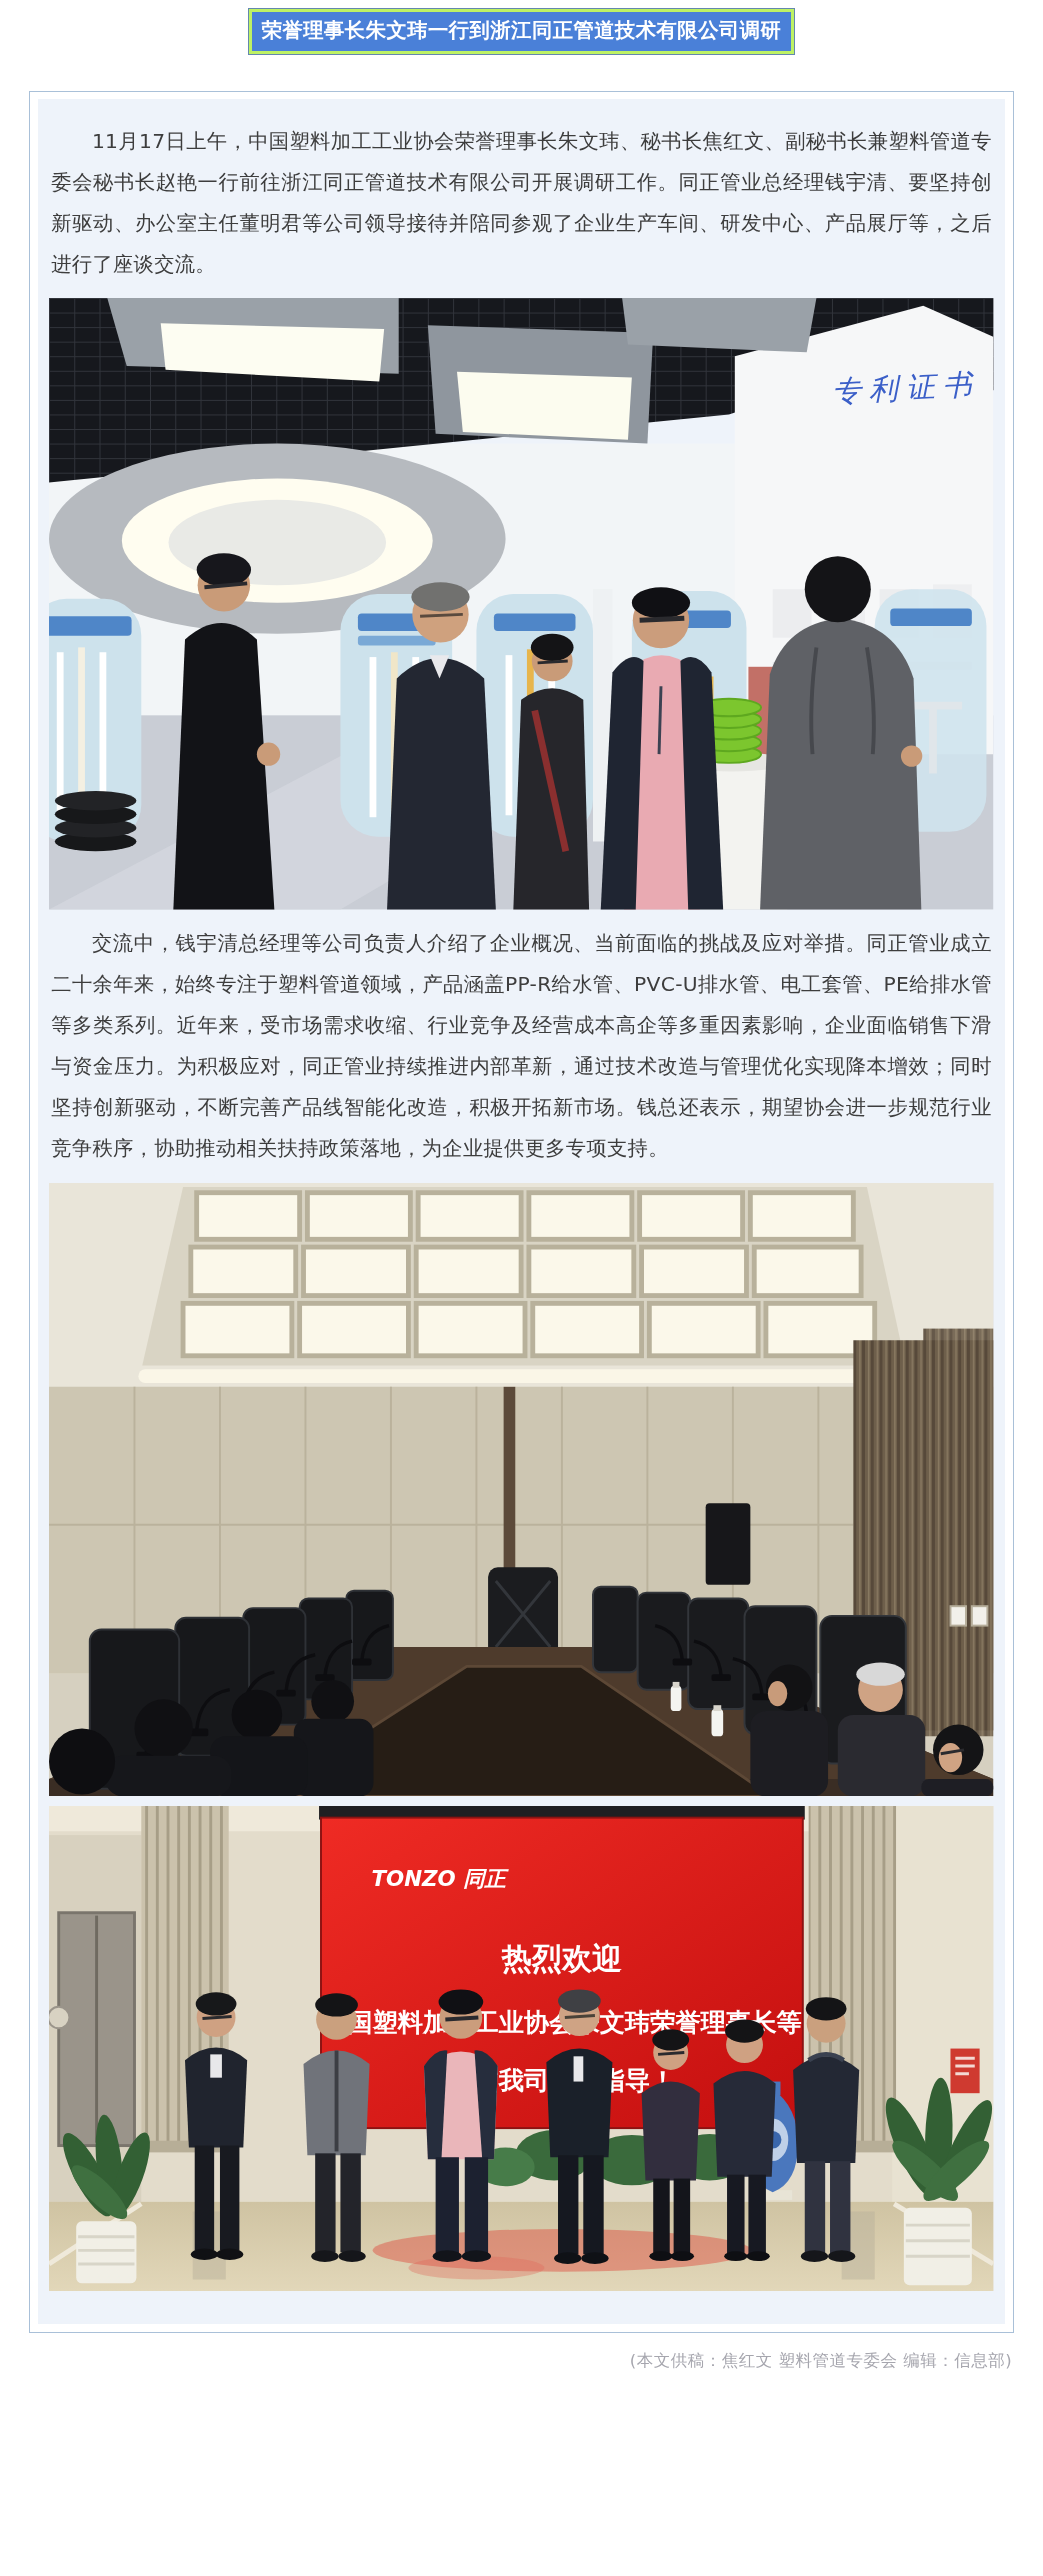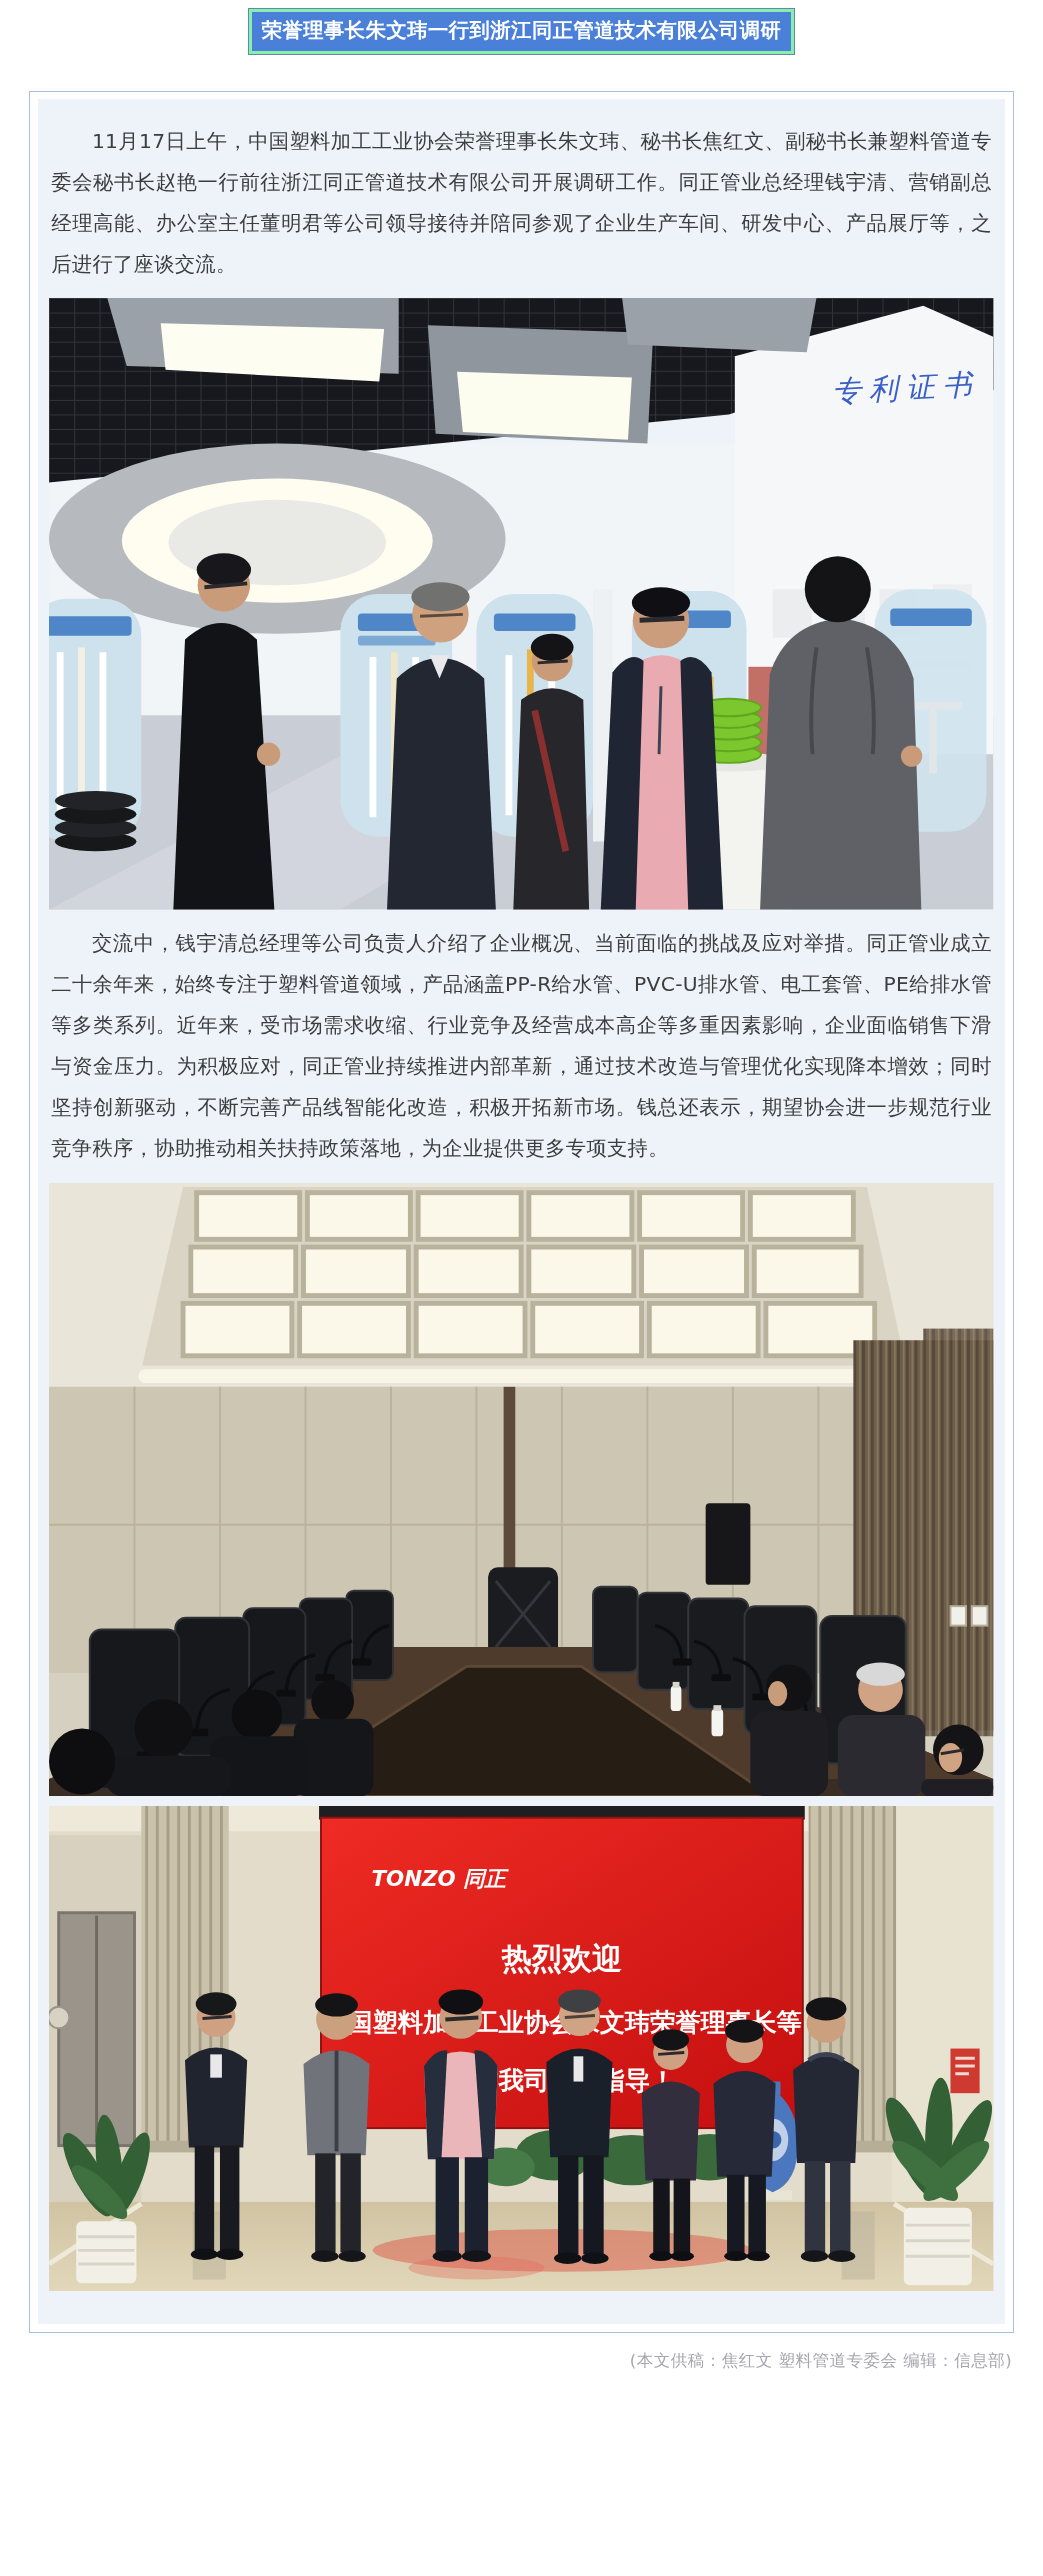--- a/index.html
+++ b/index.html
@@ -5,21 +5,21 @@
   html,body{margin:0;padding:0;}
   body{
     width:1043px;height:2576px;overflow:hidden;
     background:#ffffff;
     font-family:"DejaVu Sans","Liberation Sans",sans-serif;
     color:#3d3d3d;
   }
   
   .banner{
     width:547px;margin:7.8px auto 36px;
-    border:1px solid #6388ae;background:#86efac;padding:2.9px;
+    border:1px solid #6388ae;background:#bef264;padding:2.9px;
     box-sizing:border-box;
   }
   .banner-inner{
     background:#4a80d8;color:#ffffff;text-align:center;
     font-weight:bold;font-size:20.3px;line-height:1.25;
     padding:6.8px 3.9px;letter-spacing:0.5px;
   }
   
   .container{
     width:985px;margin:0 auto;box-sizing:border-box;
@@ -47,21 +47,21 @@
 </head>
 <body>
 
 <div class="banner">
   <div class="banner-inner">荣誉理事长朱文玮一行到浙江同正管道技术有限公司调研</div>
 </div>
 
 <div class="container">
   <div class="content">
 
-    <p class="para">11月17日上午，中国塑料加工工业协会荣誉理事长朱文玮、秘书长焦红文、副秘书长兼塑料管道专委会秘书长赵艳一行前往浙江同正管道技术有限公司开展调研工作。同正管业总经理钱宇清、营销副总经理高能、办公室主任董明君等公司领导接待并陪同参观了企业生产车间、研发中心、产品展厅等，之后进行了座谈交流。</p>
+    <p class="para">11月17日上午，中国塑料加工工业协会荣誉理事长朱文玮、秘书长焦红文、副秘书长兼塑料管道专委会秘书长赵艳一行前往浙江同正管道技术有限公司开展调研工作。同正管业总经理钱宇清、要坚持创新驱动、办公室主任董明君等公司领导接待并陪同参观了企业生产车间、研发中心、产品展厅等，之后进行了座谈交流。</p>
 
     <div class="photo-wrap">
       <svg viewBox="0 0 972 630" width="942" height="610" preserveAspectRatio="none">
         <defs>
           <pattern id="grid1" width="26" height="15" patternUnits="userSpaceOnUse">
             <rect width="26" height="15" fill="#16181d"></rect>
             <path d="M0,0H26M0,0V15" stroke="#31343b" stroke-width="2" fill="none"></path>
           </pattern>
         </defs>
 

